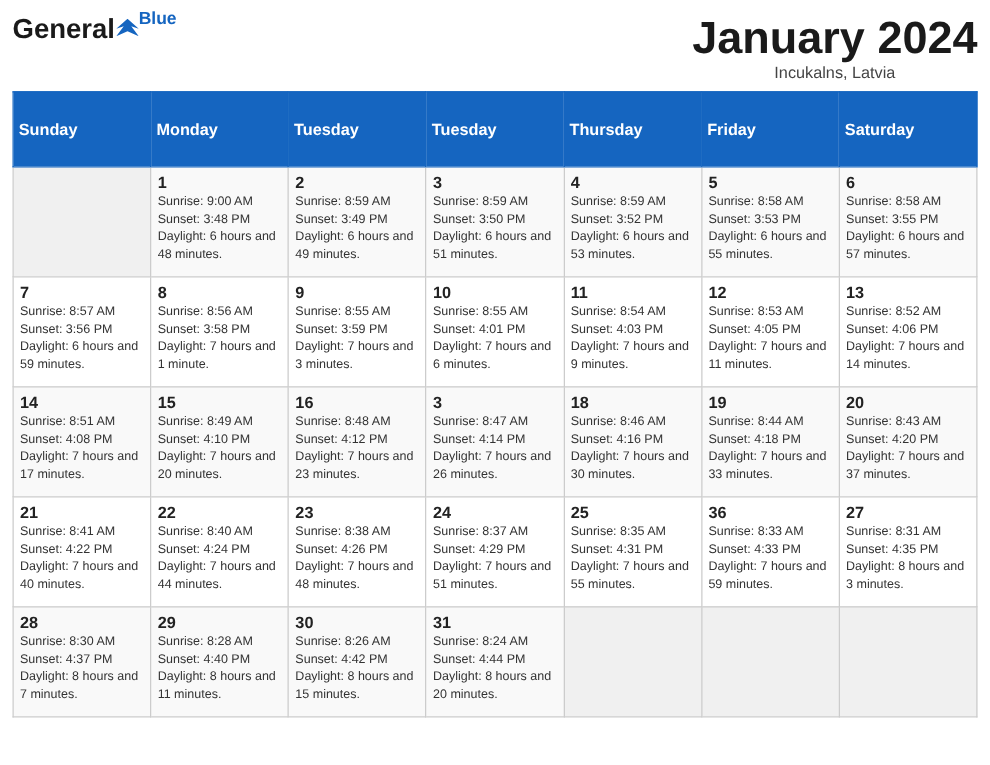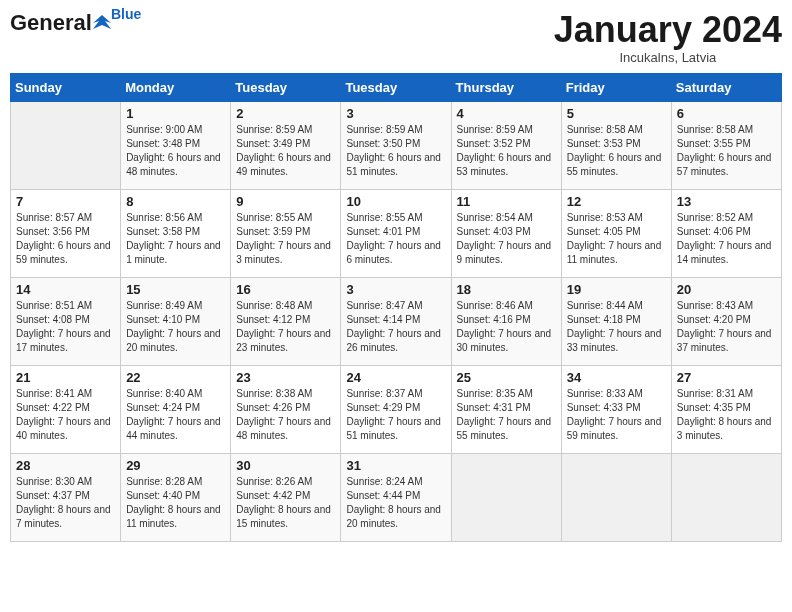--- a/index.html
+++ b/index.html
@@ -40,21 +40,21 @@
     table {
       width: 100%;
       border-collapse: collapse;
       table-layout: fixed;
     }
     thead tr th {
       background-color: #1565c0;
       color: #fff;
       font-size: 13px;
       font-weight: bold;
-      padding: 6px 4px;
+      padding: 22px 4px;
       text-align: left;
       border: 1px solid #1565c0;
     }
     tbody tr td {
       border: 1px solid #ccc;
       vertical-align: top;
       padding: 4px 5px;
       font-size: 10.5px;
       color: #222;
       min-height: 80px;
@@ -215,21 +215,21 @@
         </td>
         <td>
           <span class="day-number">24</span>
           <div class="day-info">Sunrise: 8:37 AM<br>Sunset: 4:29 PM<br>Daylight: 7 hours and 51 minutes.</div>
         </td>
         <td>
           <span class="day-number">25</span>
           <div class="day-info">Sunrise: 8:35 AM<br>Sunset: 4:31 PM<br>Daylight: 7 hours and 55 minutes.</div>
         </td>
         <td>
-          <span class="day-number">34</span>
+          <span class="day-number">36</span>
           <div class="day-info">Sunrise: 8:33 AM<br>Sunset: 4:33 PM<br>Daylight: 7 hours and 59 minutes.</div>
         </td>
         <td>
           <span class="day-number">27</span>
           <div class="day-info">Sunrise: 8:31 AM<br>Sunset: 4:35 PM<br>Daylight: 8 hours and 3 minutes.</div>
         </td>
       </tr>
       <tr>
         <td>
           <span class="day-number">28</span>

